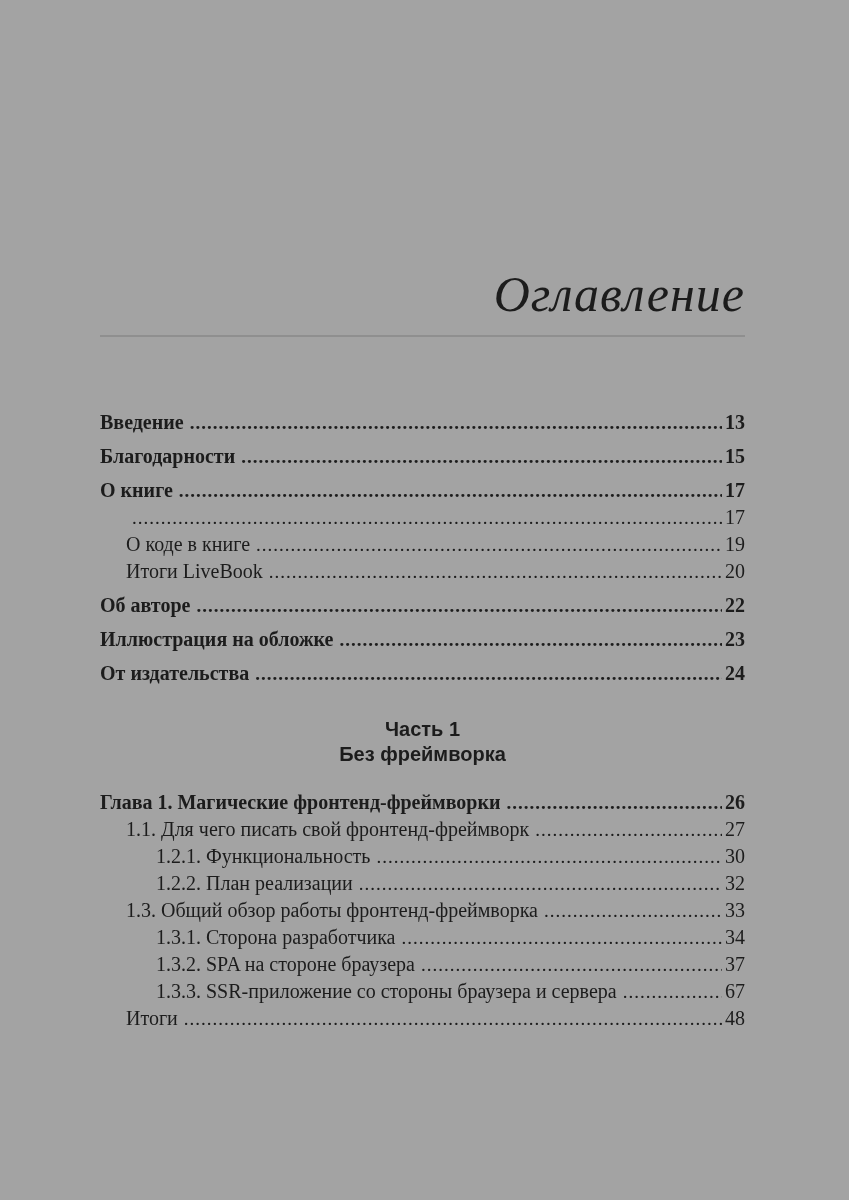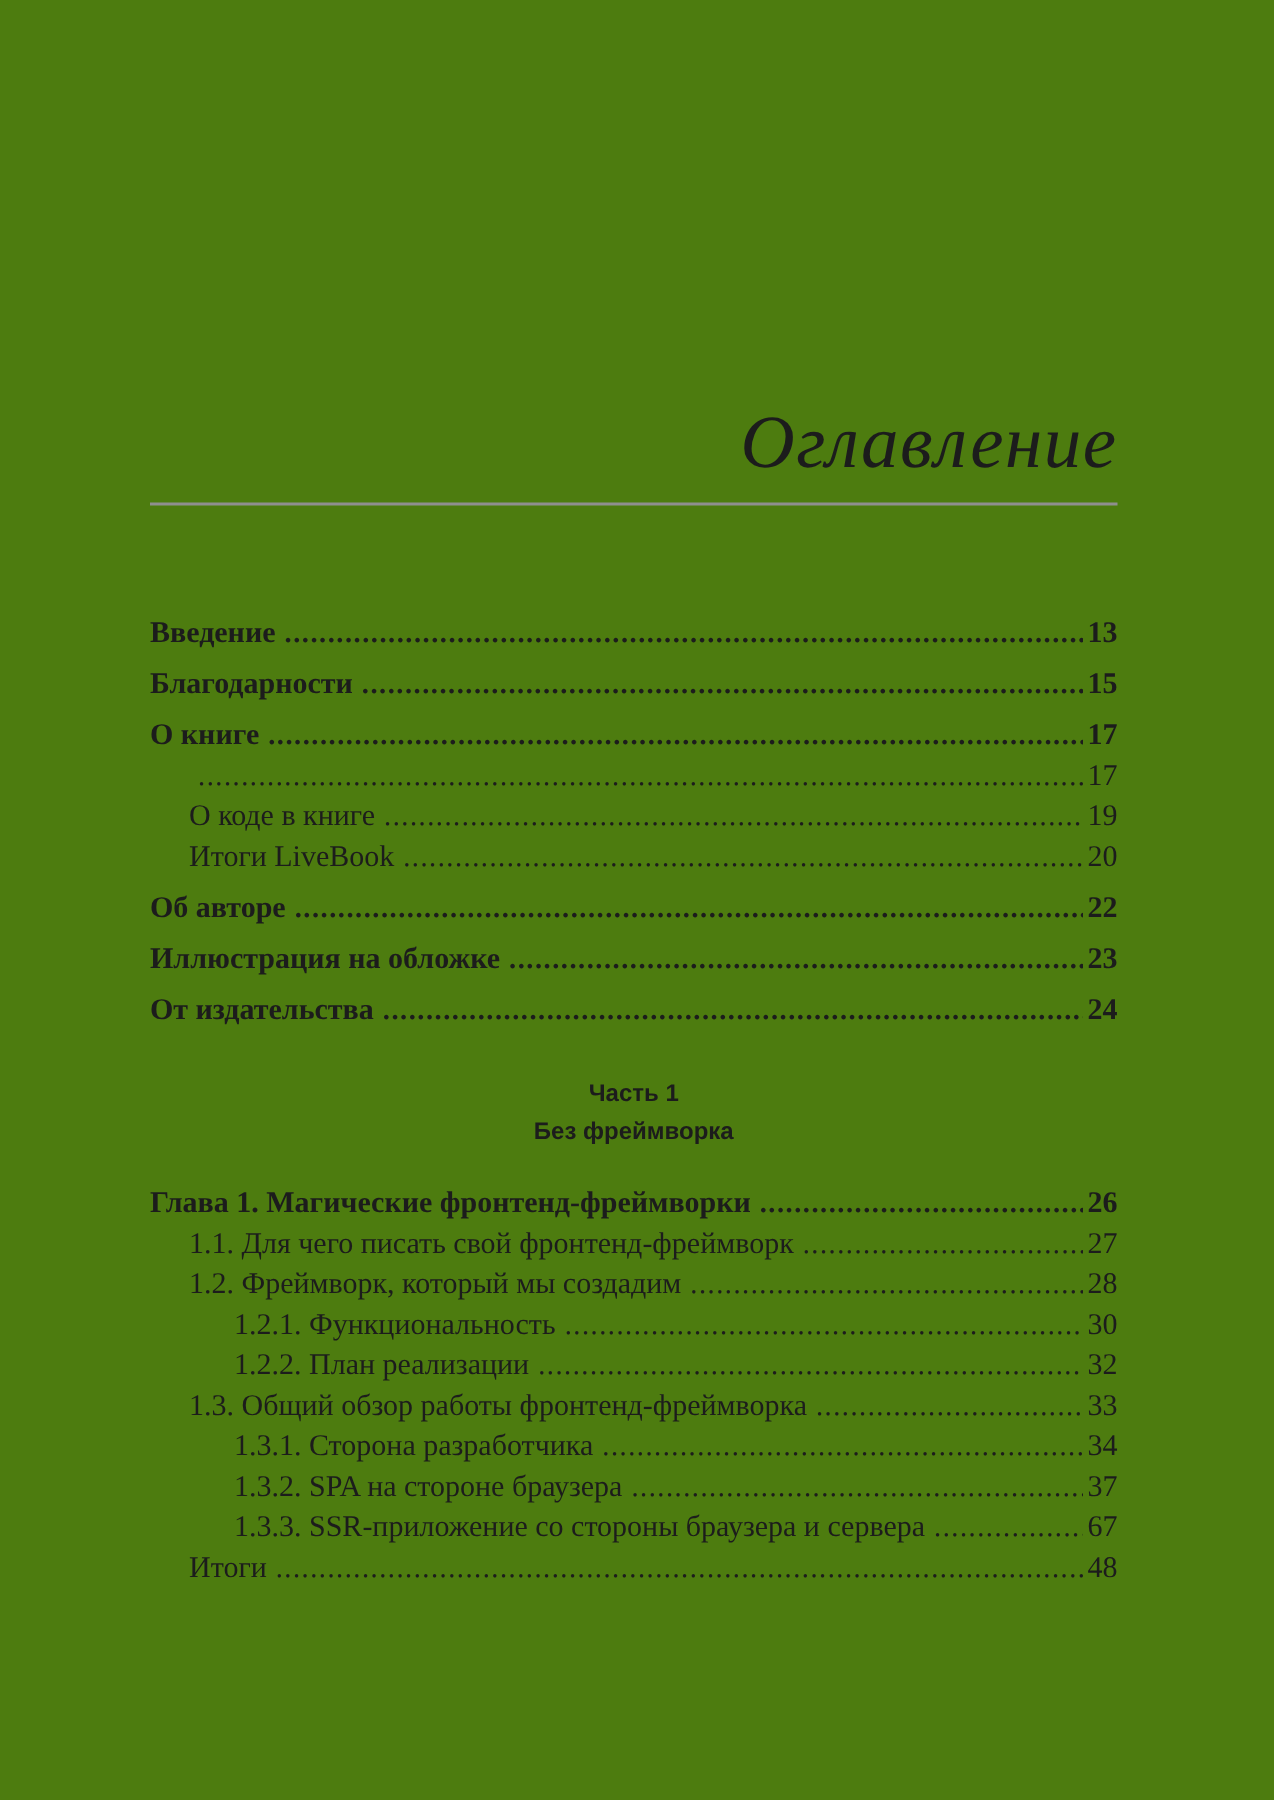--- a/index.html
+++ b/index.html
@@ -1,21 +1,21 @@
 <!DOCTYPE html>
 <html style="--text: #1c1c1c; --rule: #8f8f8f;"><head>
 <meta charset="utf-8">
 <style>
   :root { --text:#1c1c1c; --rule:#8f8f8f; }
   * { box-sizing: border-box; }
   body { margin:0; background:#ffffff; }
   .page {
     position: relative;
     width: 849px; height: 1200px;
-    background: #4d7c0f;
+    background: #a3a3a3;
     color: var(--text);
     font-family: "Liberation Serif", serif;
     overflow: hidden;
   }
   .content {
     position: absolute;
     left: 100px; top: 0;
     width: 645px;
   }
   .doc-title {
@@ -54,21 +54,21 @@
   .leader::after {
     content: "...................................................................................................................................................................................";
     font-size: 19px;
     letter-spacing: 1px;
   }
   .pagenum { white-space: nowrap; }
   .part-heading {
     text-align: center;
     font-family: "Liberation Sans", sans-serif;
     font-weight: bold;
-    font-size: 16px;
+    font-size: 20px;
     line-height: 25px;
     margin: 30px 0 22px 0;
   }
 </style>
 </head>
 <body>
 
 <div class="page">
   <div class="content">
 
@@ -133,25 +133,20 @@
           <div class="entry l0 bold">
             <span class="label">Глава 1. Магические фронтенд-фреймворки</span>
             <span class="leader"></span>
             <span class="pagenum">26</span>
           </div>
           <div class="entry l1">
             <span class="label">1.1. Для чего писать свой фронтенд-фреймворк</span>
             <span class="leader"></span>
             <span class="pagenum">27</span>
           </div>
-          <div class="entry l1">
-            <span class="label">1.2. Фреймворк, который мы создадим</span>
-            <span class="leader"></span>
-            <span class="pagenum">28</span>
-          </div>
           <div class="entry l2">
             <span class="label">1.2.1. Функциональность</span>
             <span class="leader"></span>
             <span class="pagenum">30</span>
           </div>
           <div class="entry l2">
             <span class="label">1.2.2. План реализации</span>
             <span class="leader"></span>
             <span class="pagenum">32</span>
           </div>

